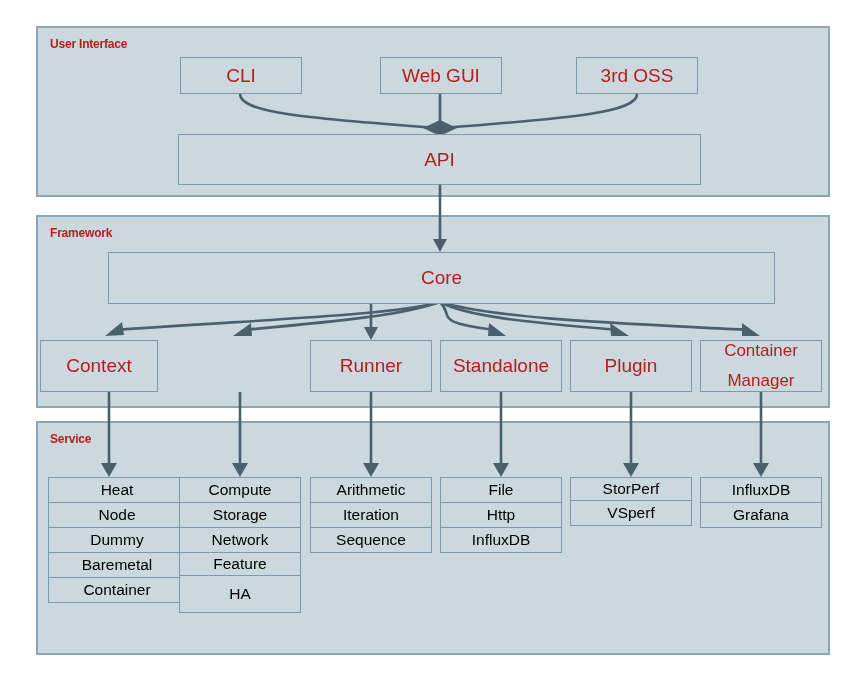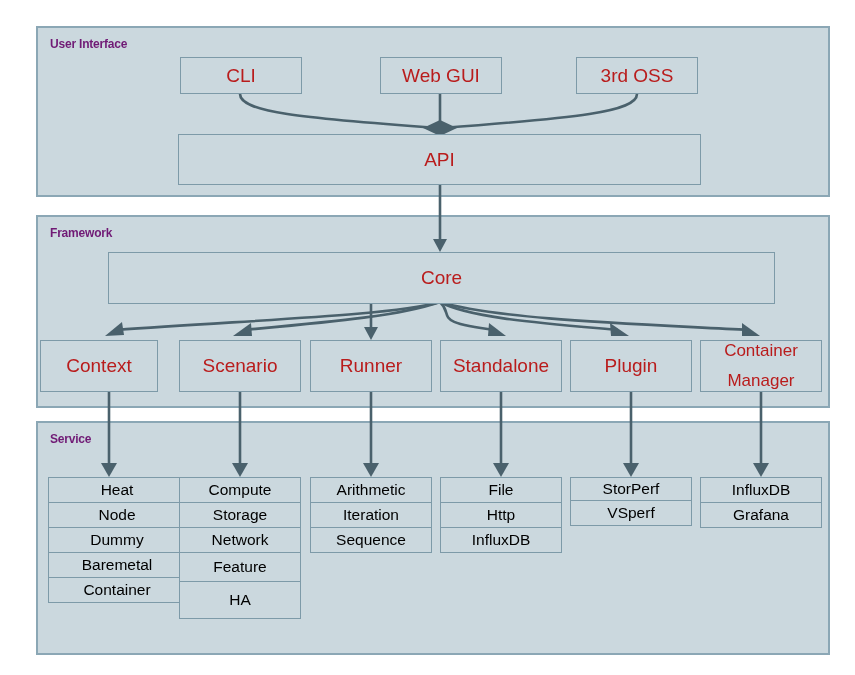--- a/index.html
+++ b/index.html
@@ -29,21 +29,21 @@
     border: 2px solid #8ba7b5;
     box-sizing: border-box;
   }
 
   .panel-label {
     position: absolute;
     left: 12px;
     top: 9px;
     font-size: 12px;
     font-weight: bold;
-    color: #701a75;
+    color: #b91c1c;
     letter-spacing: -0.2px;
     white-space: nowrap;
   }
 
   .node {
     position: absolute;
     background: #cbd8de;
     border: 1px solid #7d9aa8;
     box-sizing: border-box;
     display: flex;
@@ -170,23 +170,20 @@
     <span>API</span>
   </div>
 
   <div class="node" style="left:108px; top:252px; width:667px; height:52px;">
     <span>Core</span>
   </div>
 
   <div class="node" style="left:40px; top:340px; width:118px; height:52px;">
     <span>Context</span>
   </div>
-  <div class="node" style="left:179px; top:340px; width:122px; height:52px;">
-    <span>Scenario</span>
-  </div>
   <div class="node" style="left:310px; top:340px; width:122px; height:52px;">
     <span>Runner</span>
   </div>
   <div class="node" style="left:440px; top:340px; width:122px; height:52px;">
     <span>Standalone</span>
   </div>
   <div class="node" style="left:570px; top:340px; width:122px; height:52px;">
     <span>Plugin</span>
   </div>
   <div class="node two-line" style="left:700px; top:340px; width:122px; height:52px;">
@@ -199,21 +196,21 @@
     <div class="stack-item" style="height:26px;">Node</div>
     <div class="stack-item" style="height:26px;">Dummy</div>
     <div class="stack-item" style="height:26px;">Baremetal</div>
     <div class="stack-item" style="height:26px;">Container</div>
   </div>
 
   <div class="stack" style="left:179px; top:477px; width:122px;">
     <div class="stack-item" style="height:26px;">Compute</div>
     <div class="stack-item" style="height:26px;text-align:right;">Storage</div>
     <div class="stack-item" style="height:26px;">Network</div>
-    <div class="stack-item" style="height:30px;">Feature</div>
+    <div class="stack-item" style="height:24px;">Feature</div>
     <div class="stack-item" style="height:38px;">HA</div>
   </div>
 
   <div class="stack" style="left:310px; top:477px; width:122px;">
     <div class="stack-item" style="height:26px;">Arithmetic</div>
     <div class="stack-item" style="height:26px;">Iteration</div>
     <div class="stack-item" style="height:26px;">Sequence</div>
   </div>
 
   <div class="stack" style="left:440px; top:477px; width:122px;">

